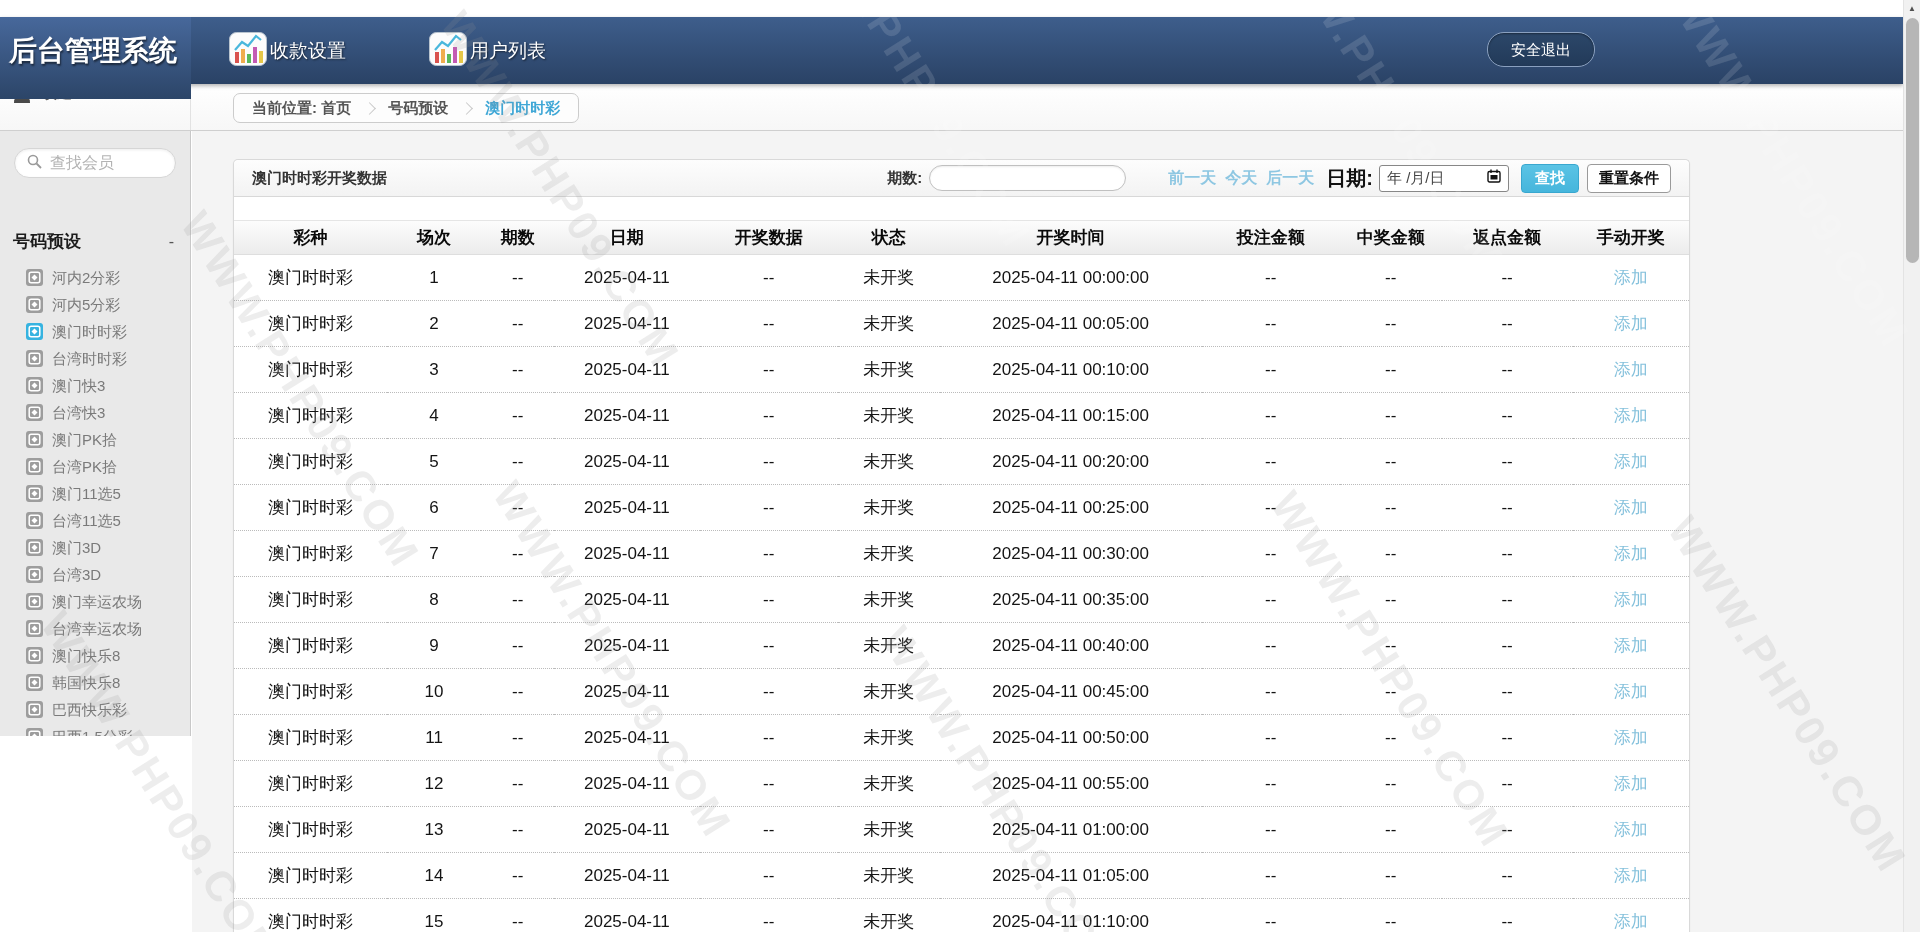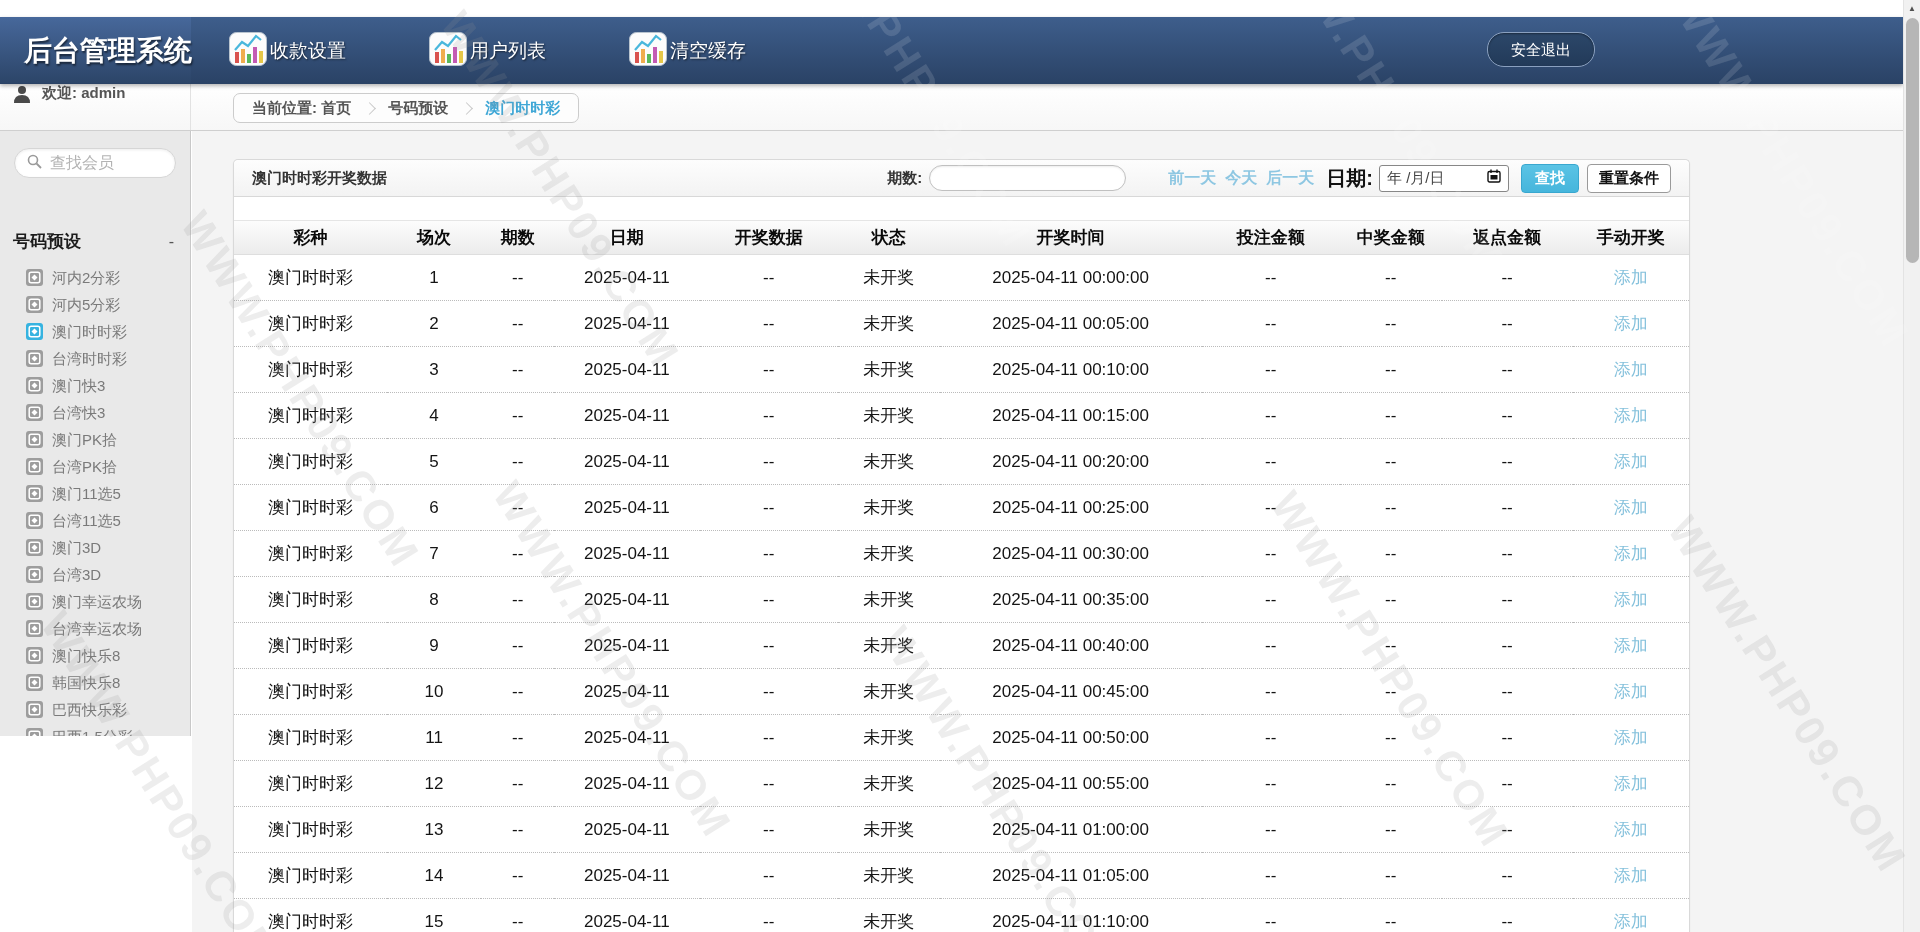--- a/index.html
+++ b/index.html
@@ -4,23 +4,23 @@
 <style>
   * { margin:0; padding:0; box-sizing:border-box; }
   html,body { width:1920px; height:932px; overflow:hidden; background:#fff;
     font-family:"Liberation Sans","DejaVu Sans",sans-serif; }
   #stage { position:relative; width:1920px; height:932px; overflow:hidden; background:#fff; }
 
   
   .topbar { position:absolute; left:0; top:17px; width:1903px; height:67px;
     background:linear-gradient(#3e5e8c,#2a4265);
     box-shadow:0 2px 4px rgba(0,0,0,.3); z-index:5; }
-  .logo { position:absolute; left:0; top:0; width:191px; height:66px;
+  .logo { position:absolute; left:0; top:0; width:191px; height:82px;
     background:linear-gradient(#47689b,#2c4568); color:#fff; font-size:28px; font-weight:bold;
-    line-height:67px; padding-left:24px; text-shadow:1px 2px 2px rgba(0,0,0,.55); white-space:nowrap; }
+    line-height:67px; padding-left:9px; text-shadow:1px 2px 2px rgba(0,0,0,.55); white-space:nowrap; }
   .nav-items { position:absolute; left:228px; top:0; height:67px; display:flex; }
   .nav-item { width:200px; height:67px; display:flex; align-items:center; gap:2px; cursor:pointer; }
   .nav-item .nv-icon { width:40px; height:40px; flex:none; }
   .nav-item .nv-label { color:#fff; font-size:19px; text-shadow:1px 1px 2px rgba(0,0,0,.6); }
   .logout-btn { position:absolute; left:1487px; top:15px; width:108px; height:35px;
     border-radius:17px; border:1px solid #8aa0bf; background:linear-gradient(#2c4769,#223a59);
     color:#fff; font-size:15px; text-align:center; line-height:33px; cursor:pointer;
     box-shadow:inset 0 1px 2px rgba(0,0,0,.4); }
 
   
@@ -133,32 +133,20 @@
               <rect x="1.5" y="3.5" width="37" height="33" rx="7" fill="#fcfcfc" stroke="#b9c4cf"></rect>
               <polyline points="7,21 14,13 20,17 28,7 33,11" fill="none" stroke="#49b7dc" stroke-width="2.2"></polyline>
               <rect x="7" y="23" width="4" height="11" fill="#d9534f"></rect>
               <rect x="13" y="20" width="4" height="14" fill="#f0ad4e"></rect>
               <rect x="19" y="25" width="4" height="9" fill="#5cb85c"></rect>
               <rect x="25" y="18" width="4" height="16" fill="#c35ab4"></rect>
               <rect x="31" y="22" width="4" height="12" fill="#e6c84a"></rect>
             </svg></span>
           <span class="nv-label">用户列表</span>
         </div>
-        <div class="nav-item">
-          <span><svg class="nv-icon" width="40" height="40" viewBox="0 0 40 40">
-              <rect x="1.5" y="3.5" width="37" height="33" rx="7" fill="#fcfcfc" stroke="#b9c4cf"></rect>
-              <polyline points="7,21 14,13 20,17 28,7 33,11" fill="none" stroke="#49b7dc" stroke-width="2.2"></polyline>
-              <rect x="7" y="23" width="4" height="11" fill="#d9534f"></rect>
-              <rect x="13" y="20" width="4" height="14" fill="#f0ad4e"></rect>
-              <rect x="19" y="25" width="4" height="9" fill="#5cb85c"></rect>
-              <rect x="25" y="18" width="4" height="16" fill="#c35ab4"></rect>
-              <rect x="31" y="22" width="4" height="12" fill="#e6c84a"></rect>
-            </svg></span>
-          <span class="nv-label">清空缓存</span>
-        </div>
       </div>
     <div class="logout-btn">安全退出</div>
   </div>
 
   <div class="strip">
     <div class="welcome">
       <span>
         <svg width="20" height="20" viewBox="0 0 20 20">
             <circle cx="10" cy="6" r="4" fill="#4a4a4a"></circle>
             <path d="M2 19 q0 -8 8 -8 q8 0 8 8 z" fill="#4a4a4a"></path>

